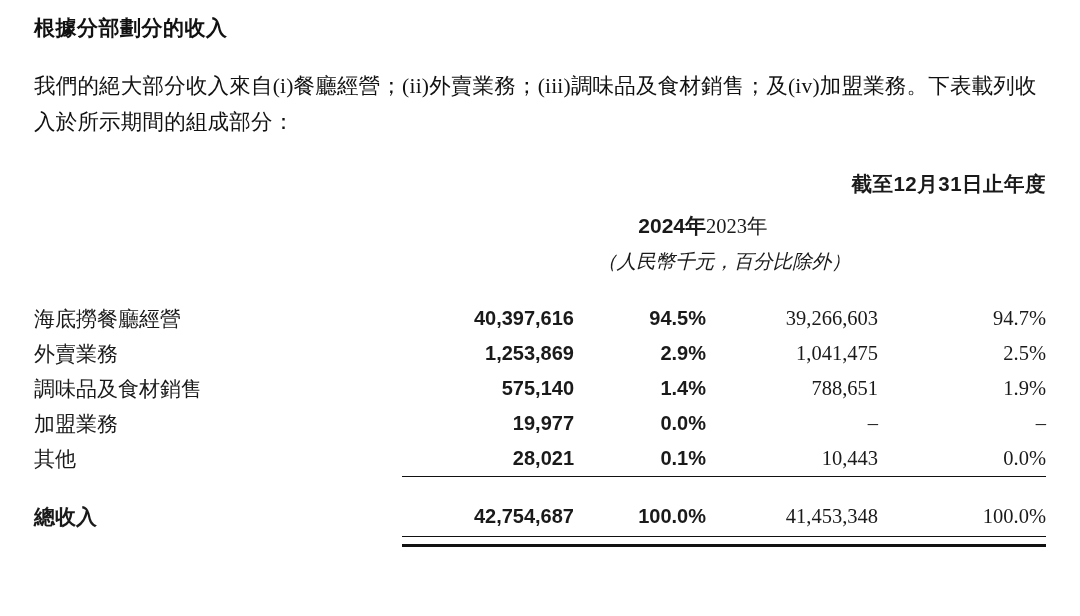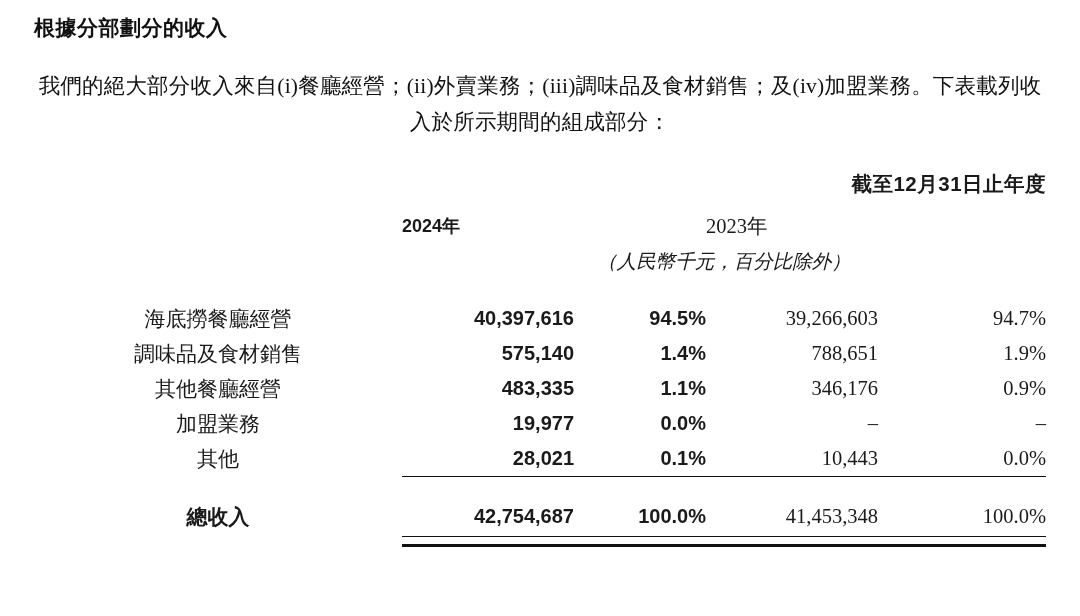--- a/index.html
+++ b/index.html
@@ -28,21 +28,20 @@
     letter-spacing: 0.5px;
     margin: 0 0 26px 0;
     color: #111;
   }
   .para {
     font-size: 21.5px;
     line-height: 36px;
     margin: 12px 0 30px 0;
     letter-spacing: 0.2px;
     color: #111;
-    text-align: center;
   }
   table.fin {
     width: 1012px;
     border-collapse: collapse;
     table-layout: fixed;
     font-size: 20px;
   }
   table.fin col.c-label { width: 368px; }
   table.fin col.c-v1 { width: 172px; }
   table.fin col.c-p1 { width: 132px; }
@@ -51,39 +50,39 @@
 
   .hdr-year-span {
     text-align: right;
     font-family: "Liberation Sans", sans-serif;
     font-weight: bold;
     font-size: 20.5px;
     padding: 0 0 14px 0;
     letter-spacing: 0.5px;
   }
   .hdr-y1 {
-    text-align: left;
-    font-family: "Liberation Sans", sans-serif;
-    font-weight: bold;
-    font-size: 18px;
+    text-align: right;
+    font-family: "Liberation Sans", sans-serif;
+    font-weight: bold;
+    font-size: 21px;
     padding: 0 0 8px 0;
   }
   .hdr-y2 {
     text-align: left;
     font-size: 20.5px;
     padding: 0 0 8px 0;
   }
   .hdr-unit {
     text-align: center;
     font-style: italic;
     font-size: 19.5px;
     padding: 0 0 26px 0;
   }
   td.label {
-    text-align: center;
+    text-align: left;
     padding: 3.5px 0;
     font-size: 21px;
     white-space: nowrap;
   }
   td.num {
     text-align: right;
     padding: 3.5px 0;
     font-variant-numeric: tabular-nums;
     white-space: nowrap;
   }
@@ -162,36 +161,36 @@
     <tbody>
 
       <tr>
         <td class="label">海底撈餐廳經營</td>
         <td class="num b pad-r-v1">40,397,616</td>
         <td class="num b pad-r-p1">94.5%</td>
         <td class="num n pad-r-v2">39,266,603</td>
         <td class="num n pad-r-p2">94.7%</td>
       </tr>
 
+      <tr>
+        <td class="label">外賣業務</td>
+        <td class="num b pad-r-v1">1,253,869</td>
+        <td class="num b pad-r-p1">2.9%</td>
+        <td class="num n pad-r-v2">1,041,475</td>
+        <td class="num n pad-r-p2">2.5%</td>
+      </tr>
 
       <tr>
         <td class="label">調味品及食材銷售</td>
         <td class="num b pad-r-v1">575,140</td>
         <td class="num b pad-r-p1">1.4%</td>
         <td class="num n pad-r-v2">788,651</td>
         <td class="num n pad-r-p2">1.9%</td>
       </tr>
 
-      <tr>
-        <td class="label">其他餐廳經營</td>
-        <td class="num b pad-r-v1">483,335</td>
-        <td class="num b pad-r-p1">1.1%</td>
-        <td class="num n pad-r-v2">346,176</td>
-        <td class="num n pad-r-p2">0.9%</td>
-      </tr>
 
       <tr>
         <td class="label">加盟業務</td>
         <td class="num b pad-r-v1">19,977</td>
         <td class="num b pad-r-p1">0.0%</td>
         <td class="num n pad-r-v2">–</td>
         <td class="num n pad-r-p2">–</td>
       </tr>
 
       <tr>

